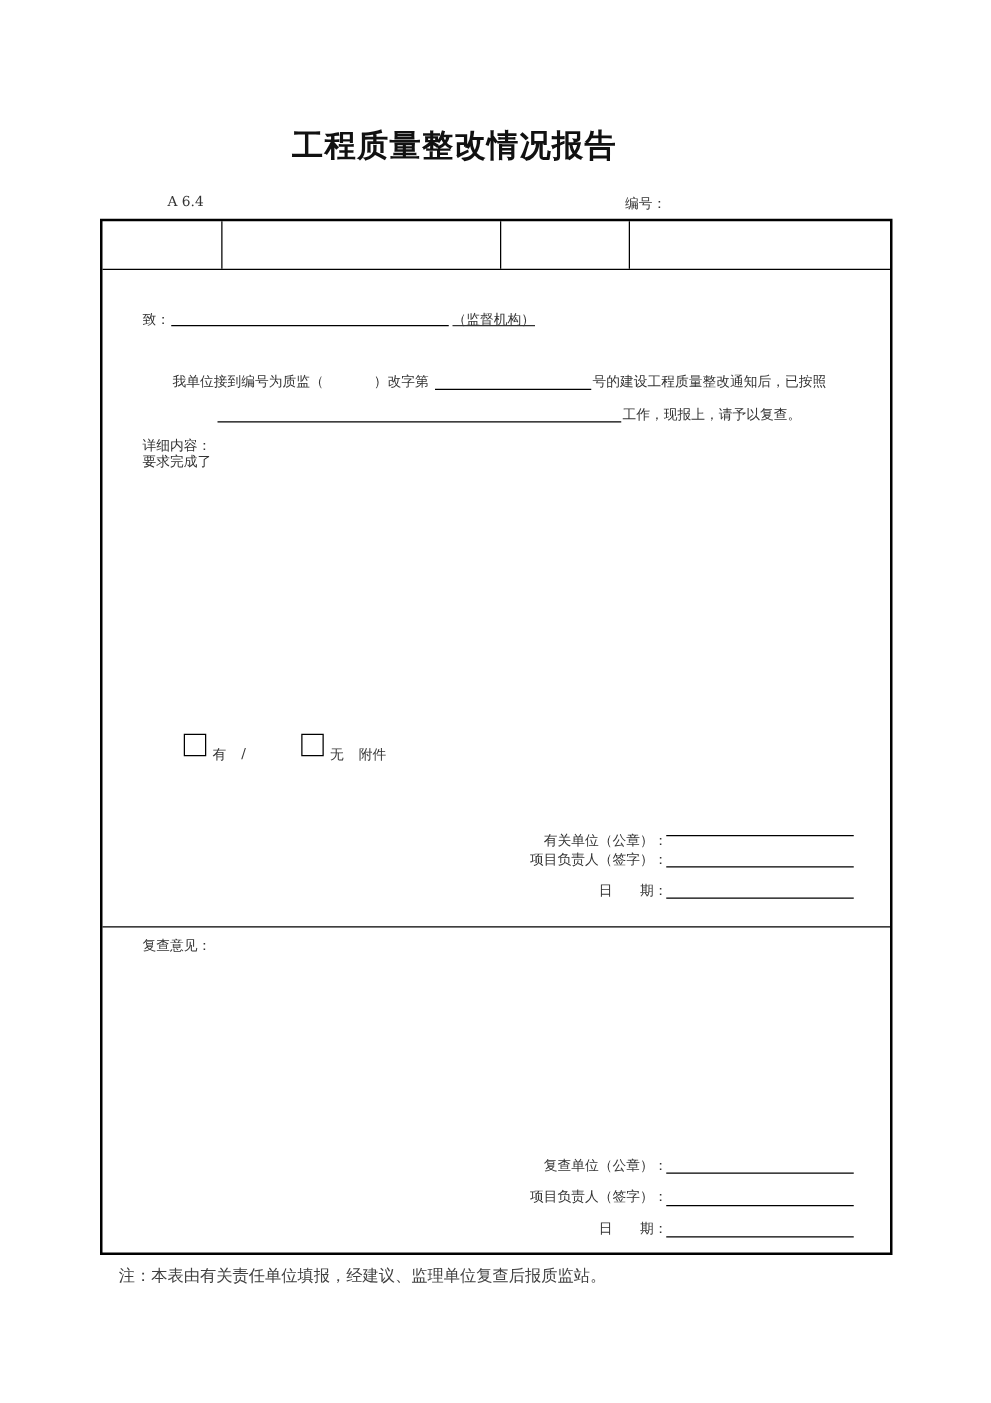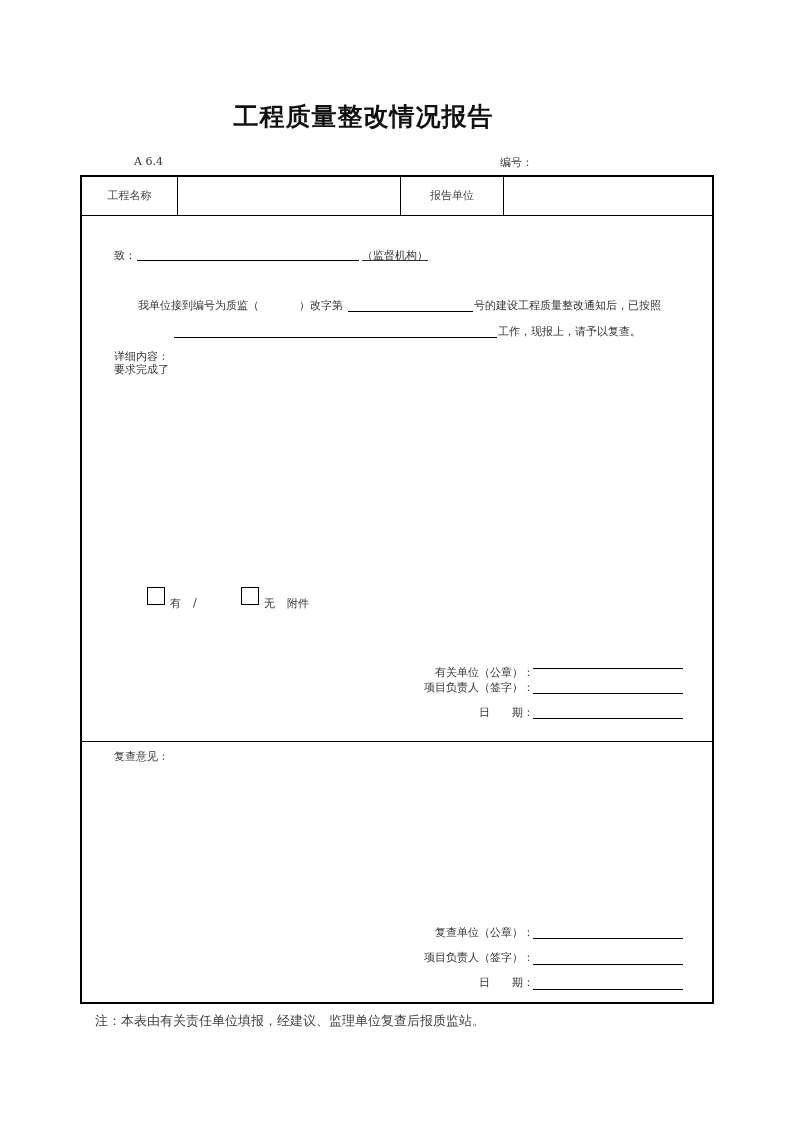--- a/index.html
+++ b/index.html
@@ -19,25 +19,23 @@
 </style>
 </head>
 <body>
 
 <div class="abs title">工程质量整改情况报告</div>
 <div class="abs small form-code">A  6.4</div>
 <div class="abs small serial">编号：</div>
 
 <div class="table">
 
-  <div class="cell-label" style="left:0;width:95px;">工程名称</div>
   <div class="vline" style="left:95px;"></div>
   <div class="cell-label" style="left:96px;width:222px;"></div>
   <div class="vline" style="left:318px;"></div>
-  <div class="cell-label" style="left:319px;width:102px;">报告单位</div>
   <div class="vline" style="left:421px;"></div>
   <div class="cell-label" style="left:422px;width:208px;"></div>
   <div class="hline" style="top:38px;"></div>
 
   <div class="abs small" style="left:32px;top:71px;">致：</div>
   <div class="uline" style="left:55px;top:83px;width:222px;"></div>
   <div class="abs small" style="left:55px;top:69px;width:222px;height:14px;"></div>
   <div class="abs small" style="left:280px;top:71px;text-decoration:underline;">（监督机构）</div>
 
   <div class="abs small" style="left:56px;top:121px;">我单位接到编号为质监（</div>

